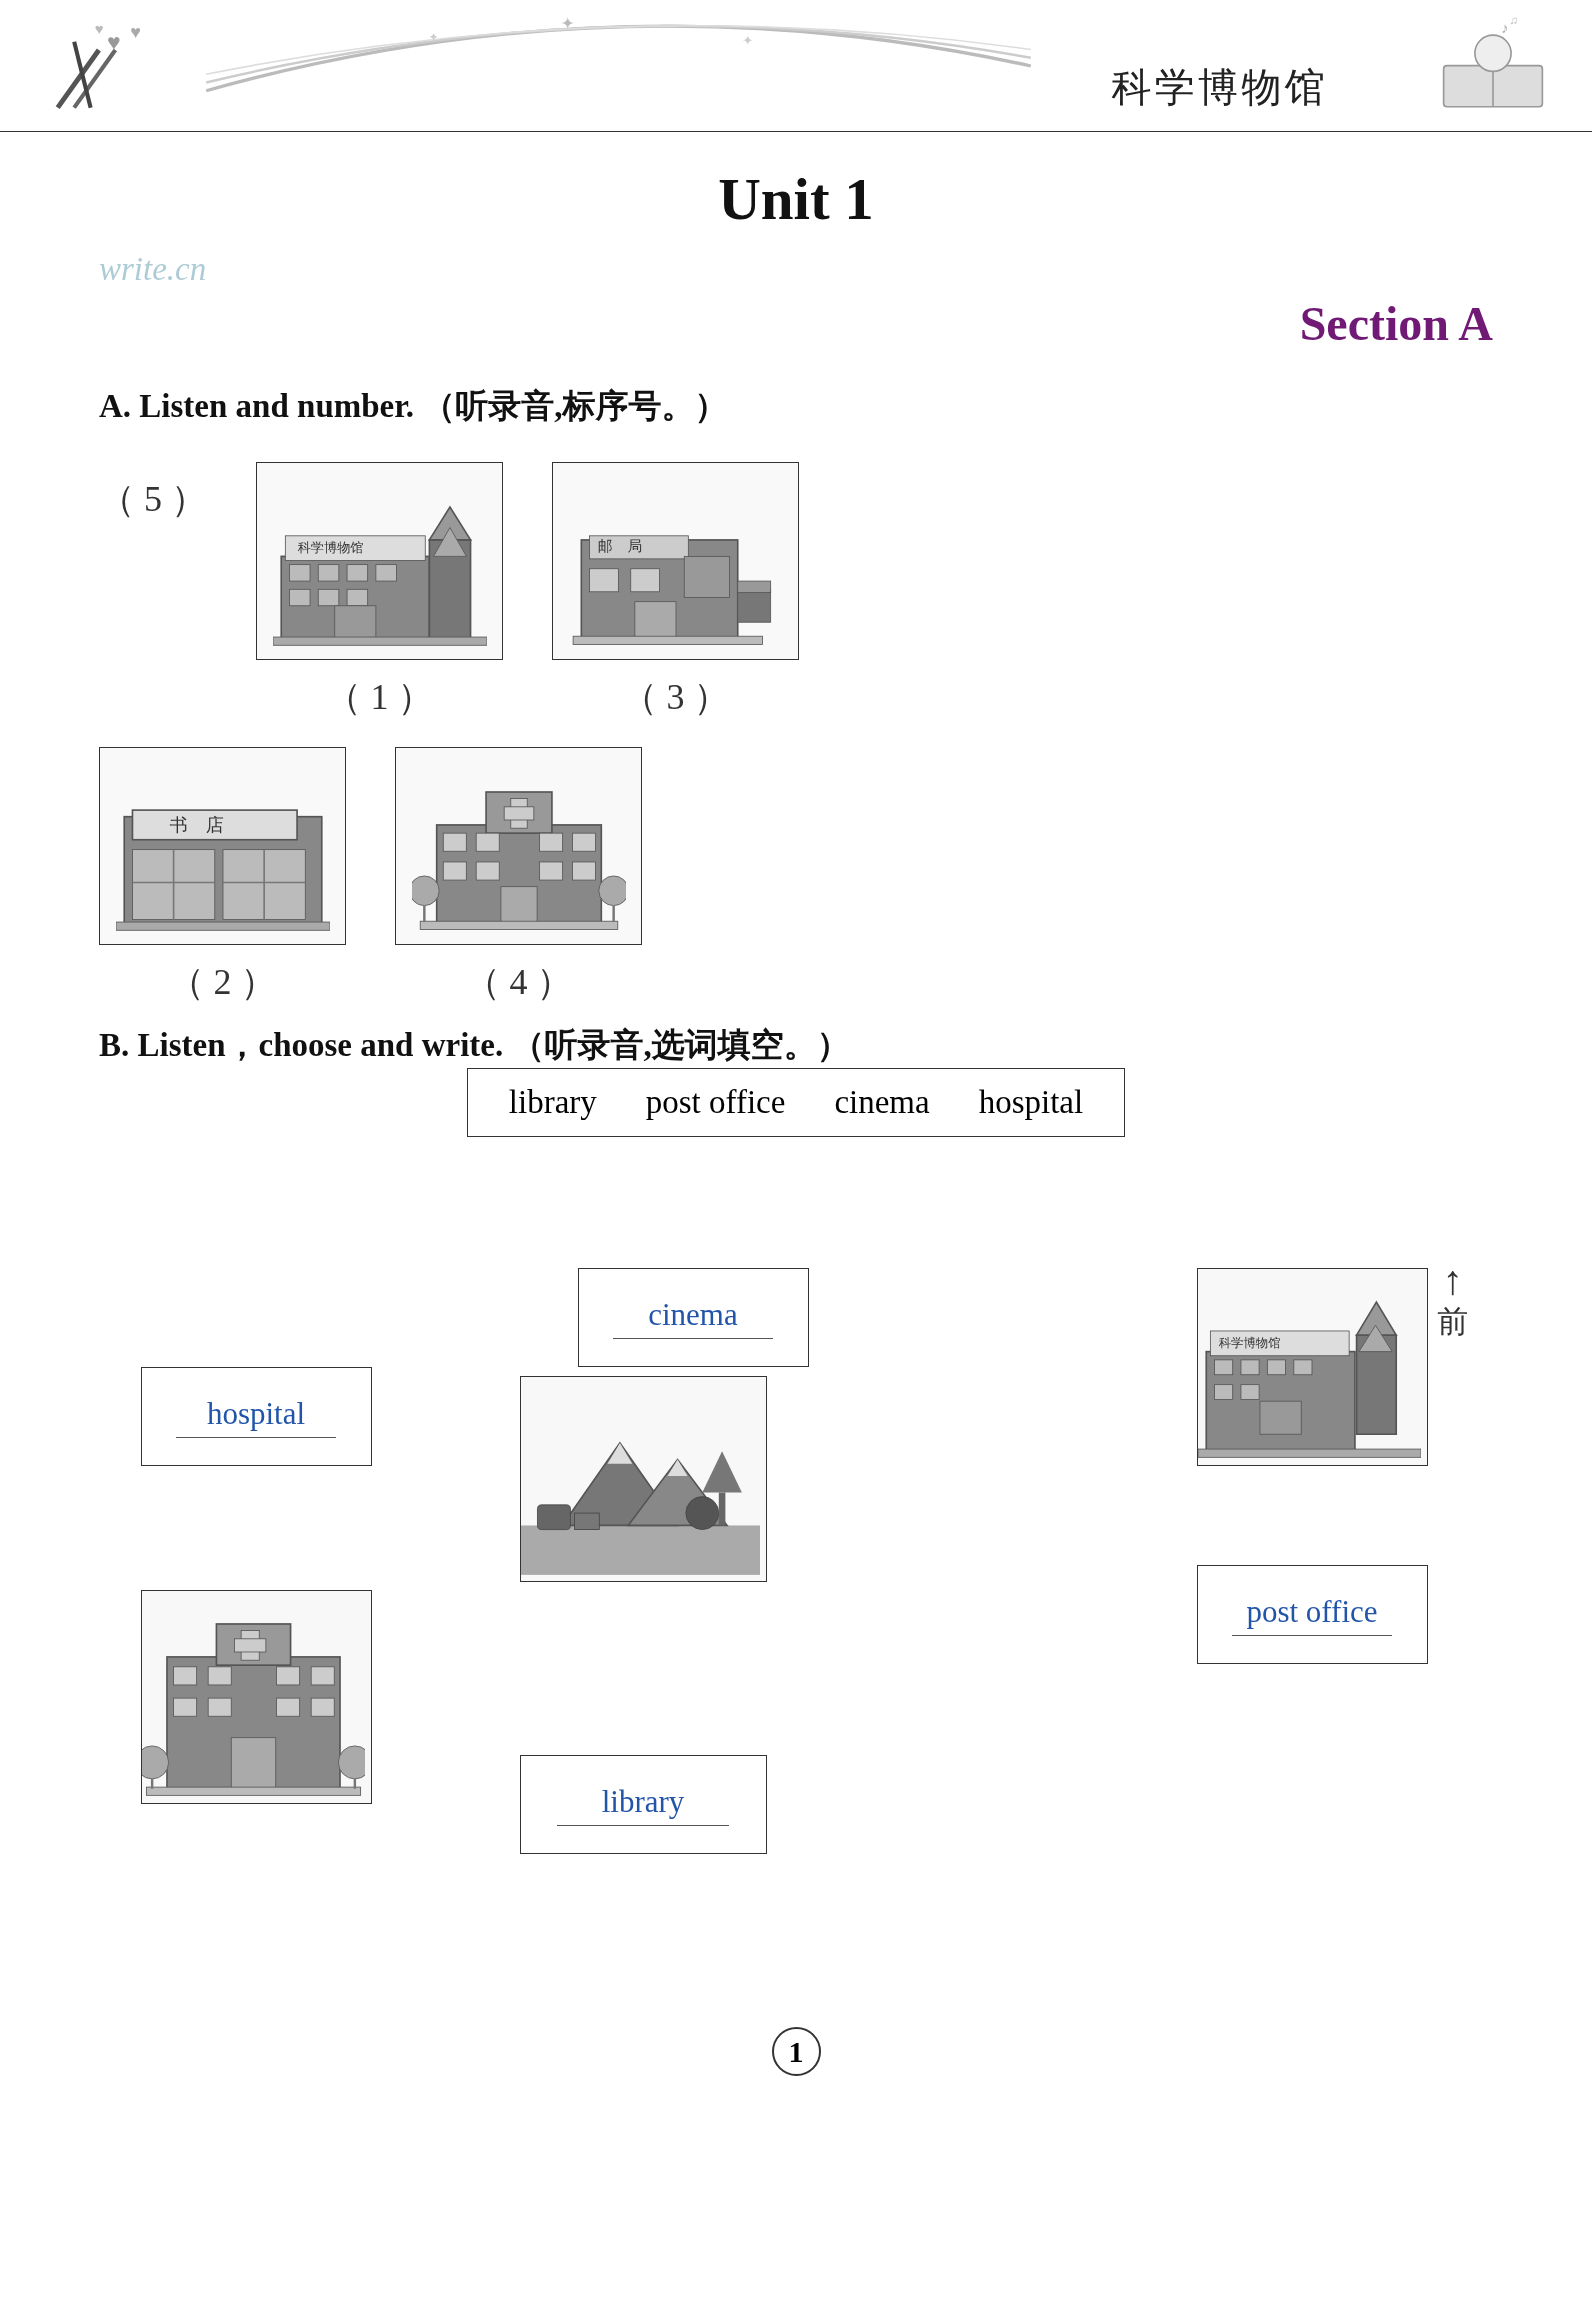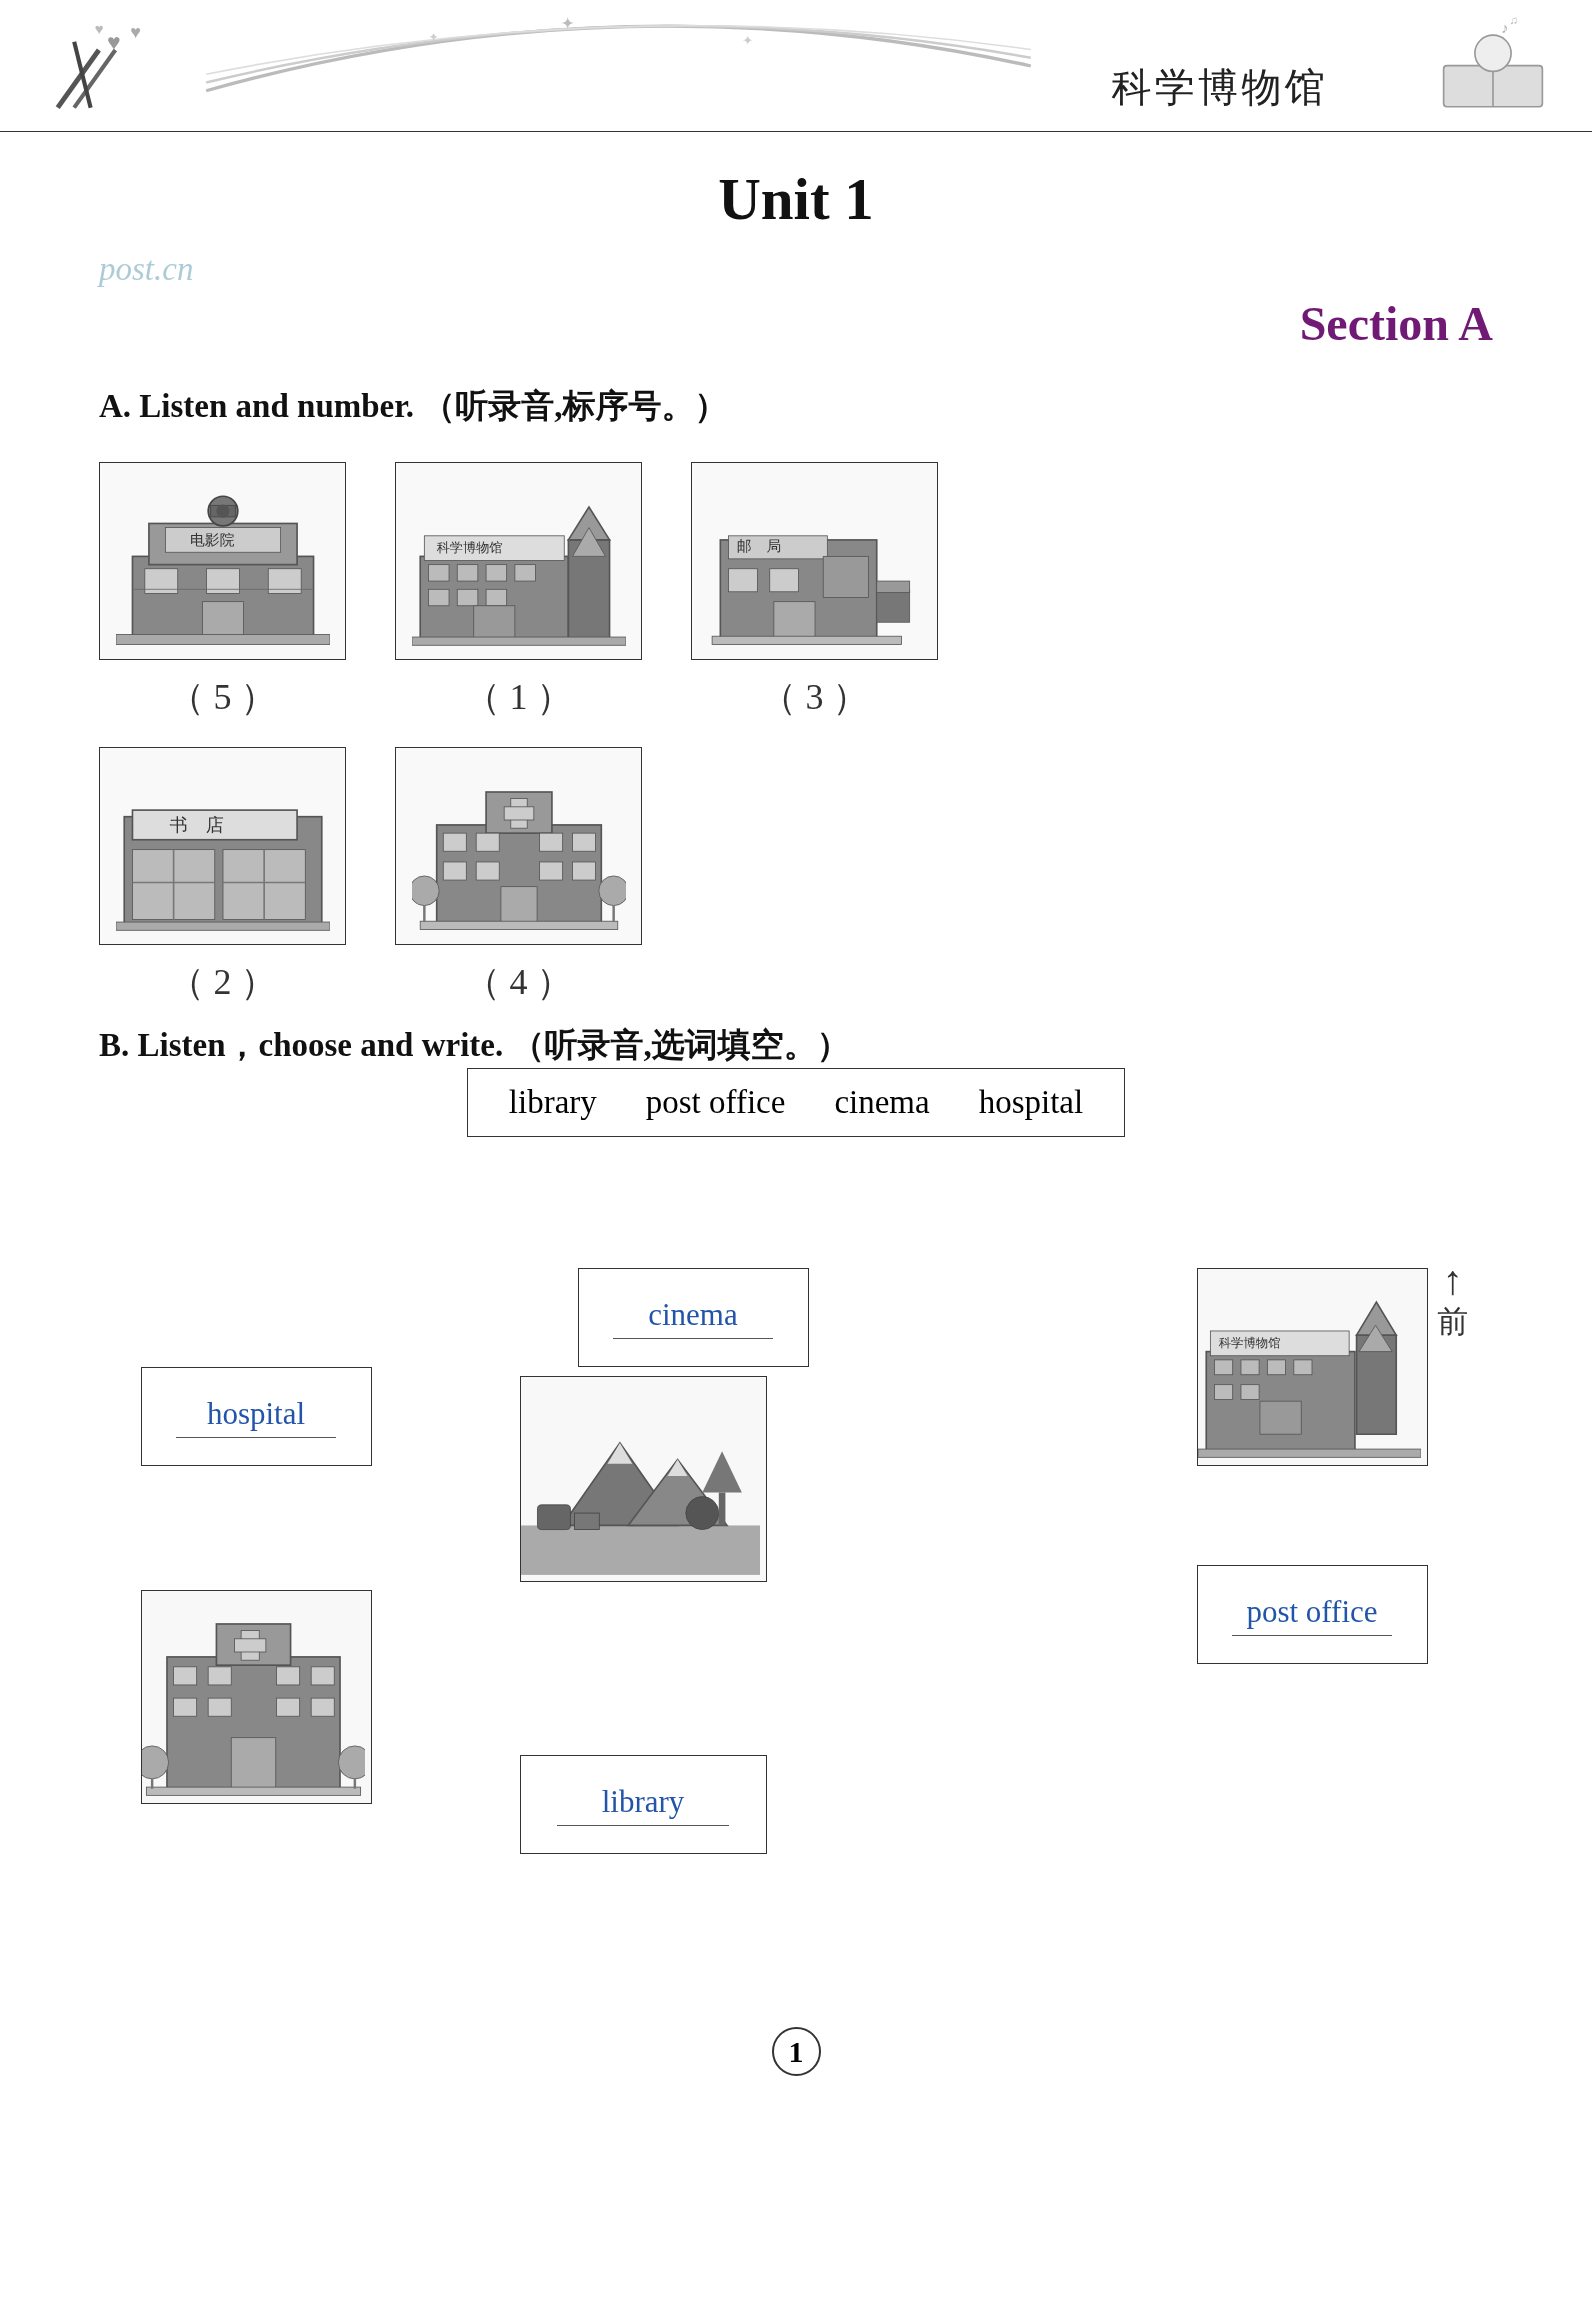--- a/index.html
+++ b/index.html
@@ -235,53 +235,29 @@
       <text x="90" y="30" font-size="18" fill="#aaa">♪</text>
       <text x="100" y="20" font-size="14" fill="#bbb">♫</text>
     </svg>
   </div>
 </div>
 
 <div class="content">
 
   <div class="unit-title">Unit 1</div>
 
-  <div class="watermark">post.cn</div>
+  <div class="watermark">write.cn</div>
 
   <div class="section-title">Section A</div>
 
   <div class="instruction">A. Listen and number. （听录音,标序号。）</div>
 
   <div class="images-row">
 
     <div class="image-item">
-      <div class="image-box">
-        <svg width="214" height="173" viewBox="0 0 260 210" xmlns="http://www.w3.org/2000/svg">
-
-          <rect x="20" y="100" width="220" height="100" fill="#888" stroke="#555" stroke-width="2"></rect>
-          <rect x="40" y="60" width="180" height="50" fill="#999" stroke="#555" stroke-width="2"></rect>
-
-          <rect x="60" y="65" width="140" height="30" fill="#ccc" stroke="#555" stroke-width="1"></rect>
-          <text x="90" y="86" font-size="18" fill="#333" font-family="SimSun">电影院</text>
-
-          <circle cx="130" cy="45" r="18" fill="#777" stroke="#444" stroke-width="2"></circle>
-          <rect x="115" y="38" width="30" height="14" fill="#666" stroke="#444" stroke-width="1"></rect>
-          <circle cx="130" cy="45" r="8" fill="#555"></circle>
-
-          <rect x="35" y="115" width="40" height="30" fill="#ccc" stroke="#555" stroke-width="1"></rect>
-          <rect x="110" y="115" width="40" height="30" fill="#ccc" stroke="#555" stroke-width="1"></rect>
-          <rect x="185" y="115" width="40" height="30" fill="#ccc" stroke="#555" stroke-width="1"></rect>
-
-          <rect x="105" y="155" width="50" height="45" fill="#aaa" stroke="#555" stroke-width="1"></rect>
-
-          <rect x="0" y="195" width="260" height="12" fill="#aaa" stroke="#555" stroke-width="1"></rect>
-
-          <line x1="20" y1="140" x2="240" y2="140" stroke="#666" stroke-width="1"></line>
-        </svg>
-      </div>
       <div class="image-number">（ 5 ）</div>
     </div>
 
     <div class="image-item">
       <div class="image-box">
         <svg width="214" height="173" viewBox="0 0 260 210" xmlns="http://www.w3.org/2000/svg">
 
           <rect x="10" y="100" width="180" height="100" fill="#888" stroke="#555" stroke-width="2"></rect>
 
           <rect x="20" y="110" width="25" height="20" fill="#bbb" stroke="#555" stroke-width="1"></rect>

